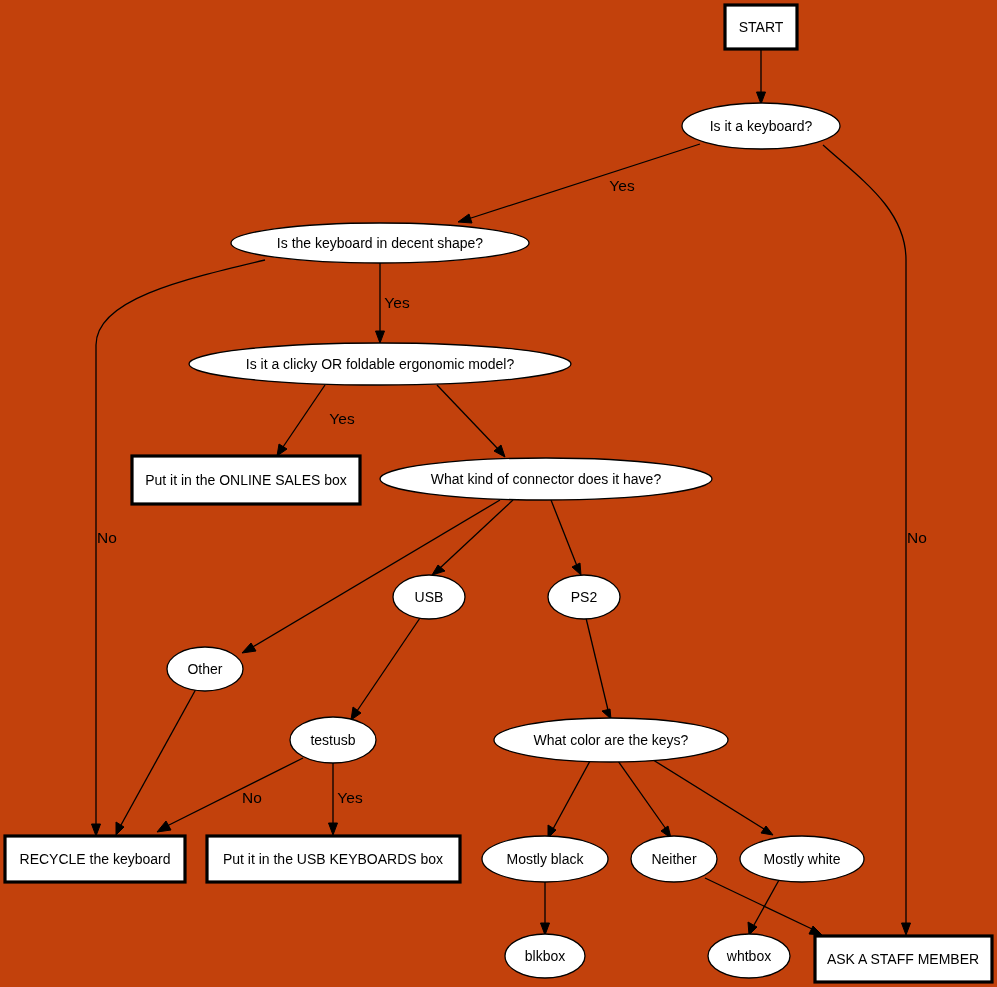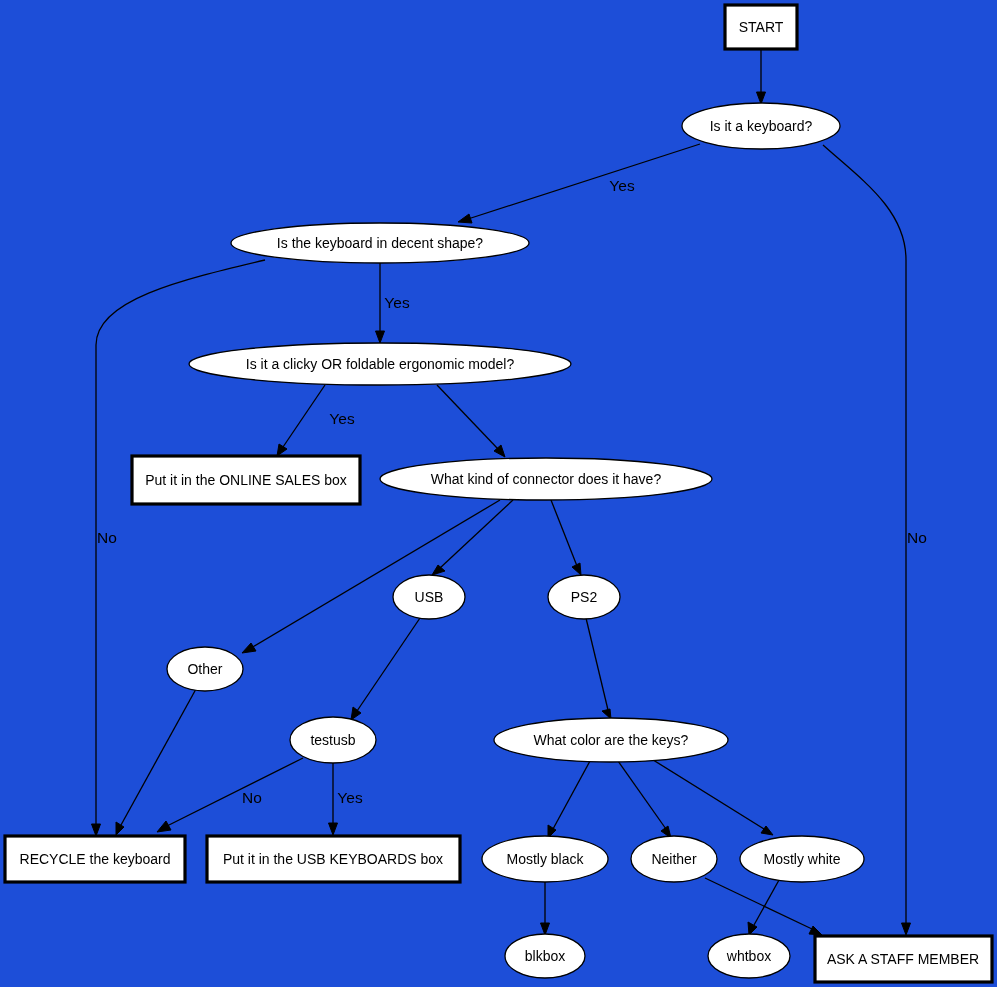--- a/index.html
+++ b/index.html
@@ -4,21 +4,21 @@
 <style>
   html, body {
     margin: 0;
     padding: 0;
     background: #ffffff;
   }
   #canvas {
     position: relative;
     width: 997px;
     height: 987px;
-    background: #1d4ed8;
+    background: #c2410c;
     font-family: "Liberation Sans", sans-serif;
   }
   svg#graph {
     display: block;
     width: 997px;
     height: 987px;
   }
   .node-shape {
     fill: #ffffff;
     stroke: #000000;

